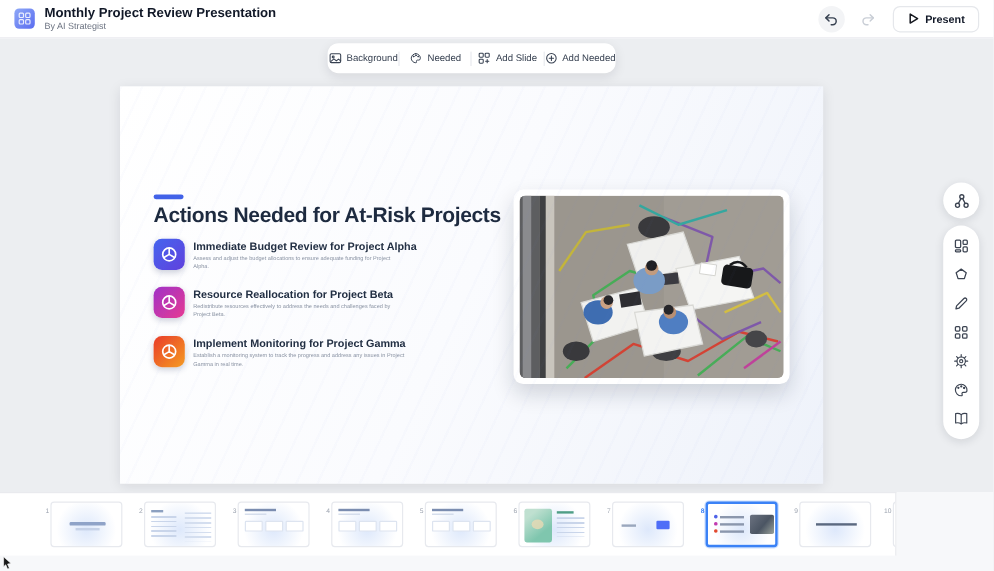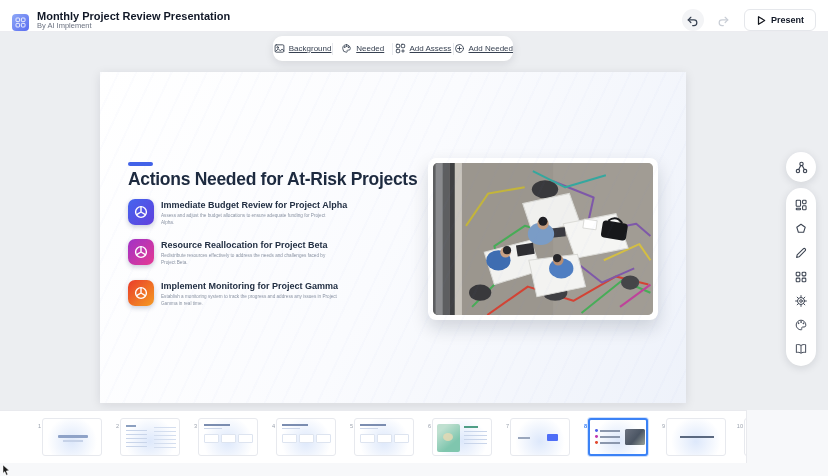--- a/index.html
+++ b/index.html
@@ -7,21 +7,21 @@
   body {
     position:relative; overflow:hidden;
     background:#f7f8fa;
     font-family:"Liberation Sans", sans-serif;
     color:#111827;
   }
   
   .header {
     position:absolute; top:0; left:0; right:0; height:32px;
     background:#fff; border-bottom:1px solid #ececf0;
-    display:flex; align-items:flex-end; padding:0 12px; z-index:20;
+    display:flex; align-items:center; padding:0 12px; z-index:20;
   }
   .logo {
     width:17px; height:17px; border-radius:4px; flex:none;
     background:linear-gradient(135deg,#8ea8f7,#5a6cf0);
     display:flex; align-items:center; justify-content:center; margin-right:8px;
   }
   .header-text { line-height:1.15; }
   .h-title { font-size:11px; font-weight:bold; color:#111827; }
   .h-byline { font-size:7.5px; color:#6b7280; }
   .header-right { margin-left:auto; display:flex; align-items:center; gap:9px; }
@@ -37,21 +37,21 @@
   }
   
   .workspace { position:absolute; top:32px; left:0; right:0; height:378px; background:#eceef1; }
   .toolbar {
     position:absolute; left:273px; top:4px; width:240px; height:25px;
     background:#fff; border-radius:9px; box-shadow:0 3px 10px rgba(15,23,42,.10);
     display:flex; align-items:center; z-index:10;
   }
   .tool-item {
     flex:1; height:100%; display:flex; align-items:center; justify-content:center;
-    gap:4px; font-size:8px; color:#374151; cursor:pointer; white-space:nowrap;text-decoration:underline;
+    gap:4px; font-size:8px; color:#374151; cursor:pointer; white-space:nowrap;
   }
   .tool-sep { width:1px; height:12px; background:#e8eaee; }
   
   .canvas {
     position:absolute; left:100px; top:40px; width:586px; height:331px;
     background:linear-gradient(115deg,#ffffff 0%,#fafbfe 50%,#eef2fa 100%);
     box-shadow:0 2px 10px rgba(15,23,42,.10);
   }
   .canvas::after {
     content:""; position:absolute; inset:0; pointer-events:none;
@@ -160,21 +160,21 @@
       <g fill="none" stroke="rgba(255,255,255,.85)" stroke-width="1">
         <rect x="1" y="1" width="3.6" height="3.6" rx="0.8"></rect>
           <rect x="6.4" y="1" width="3.6" height="3.6" rx="0.8"></rect>
         <rect x="1" y="6.4" width="3.6" height="3.6" rx="0.8"></rect>
           <rect x="6.4" y="6.4" width="3.6" height="3.6" rx="0.8"></rect>
       </g>
     </svg>
   </div>
   <div class="header-text">
     <div class="h-title">Monthly Project Review Presentation</div>
-    <div class="h-byline">By AI Implement</div>
+    <div class="h-byline">By AI Strategist</div>
   </div>
   <div class="header-right">
     <div class="icon-btn">
       <svg width="13" height="13" viewBox="0 0 15 15">
         <g fill="none" stroke="#374151" stroke-width="1.4" stroke-linecap="round" stroke-linejoin="round">
           <path d="M5.6 3.8 2.6 6.8l3 3"></path>
             <path d="M2.6 6.8h6.6a3.3 3.3 0 0 1 0 6.6H7.7"></path>
         </g>
       </svg>
     </div>
@@ -223,21 +223,21 @@
     <div class="tool-sep"></div>
     <div class="tool-item">
       <svg width="11" height="11" viewBox="0 0 15 15">
         <g fill="none" stroke="#374151" stroke-width="1.2" stroke-linecap="round" stroke-linejoin="round">
           <rect x="1.8" y="1.8" width="4.6" height="4.6" rx="1"></rect>
             <rect x="8.6" y="1.8" width="4.6" height="4.6" rx="1"></rect>
           <rect x="1.8" y="8.6" width="4.6" height="4.6" rx="1"></rect>
             <path d="M10.9 9.1v3.6M9.1 10.9h3.6"></path>
         </g>
       </svg>
-      <span>Add Assess</span>
+      <span>Add Slide</span>
     </div>
     <div class="tool-sep"></div>
     <div class="tool-item">
       <svg width="11" height="11" viewBox="0 0 15 15">
         <g fill="none" stroke="#374151" stroke-width="1.2" stroke-linecap="round">
           <circle cx="7.5" cy="7.5" r="5.4"></circle>
             <path d="M7.5 5v5M5 7.5h5"></path>
         </g>
       </svg>
       <span>Add Needed</span>

